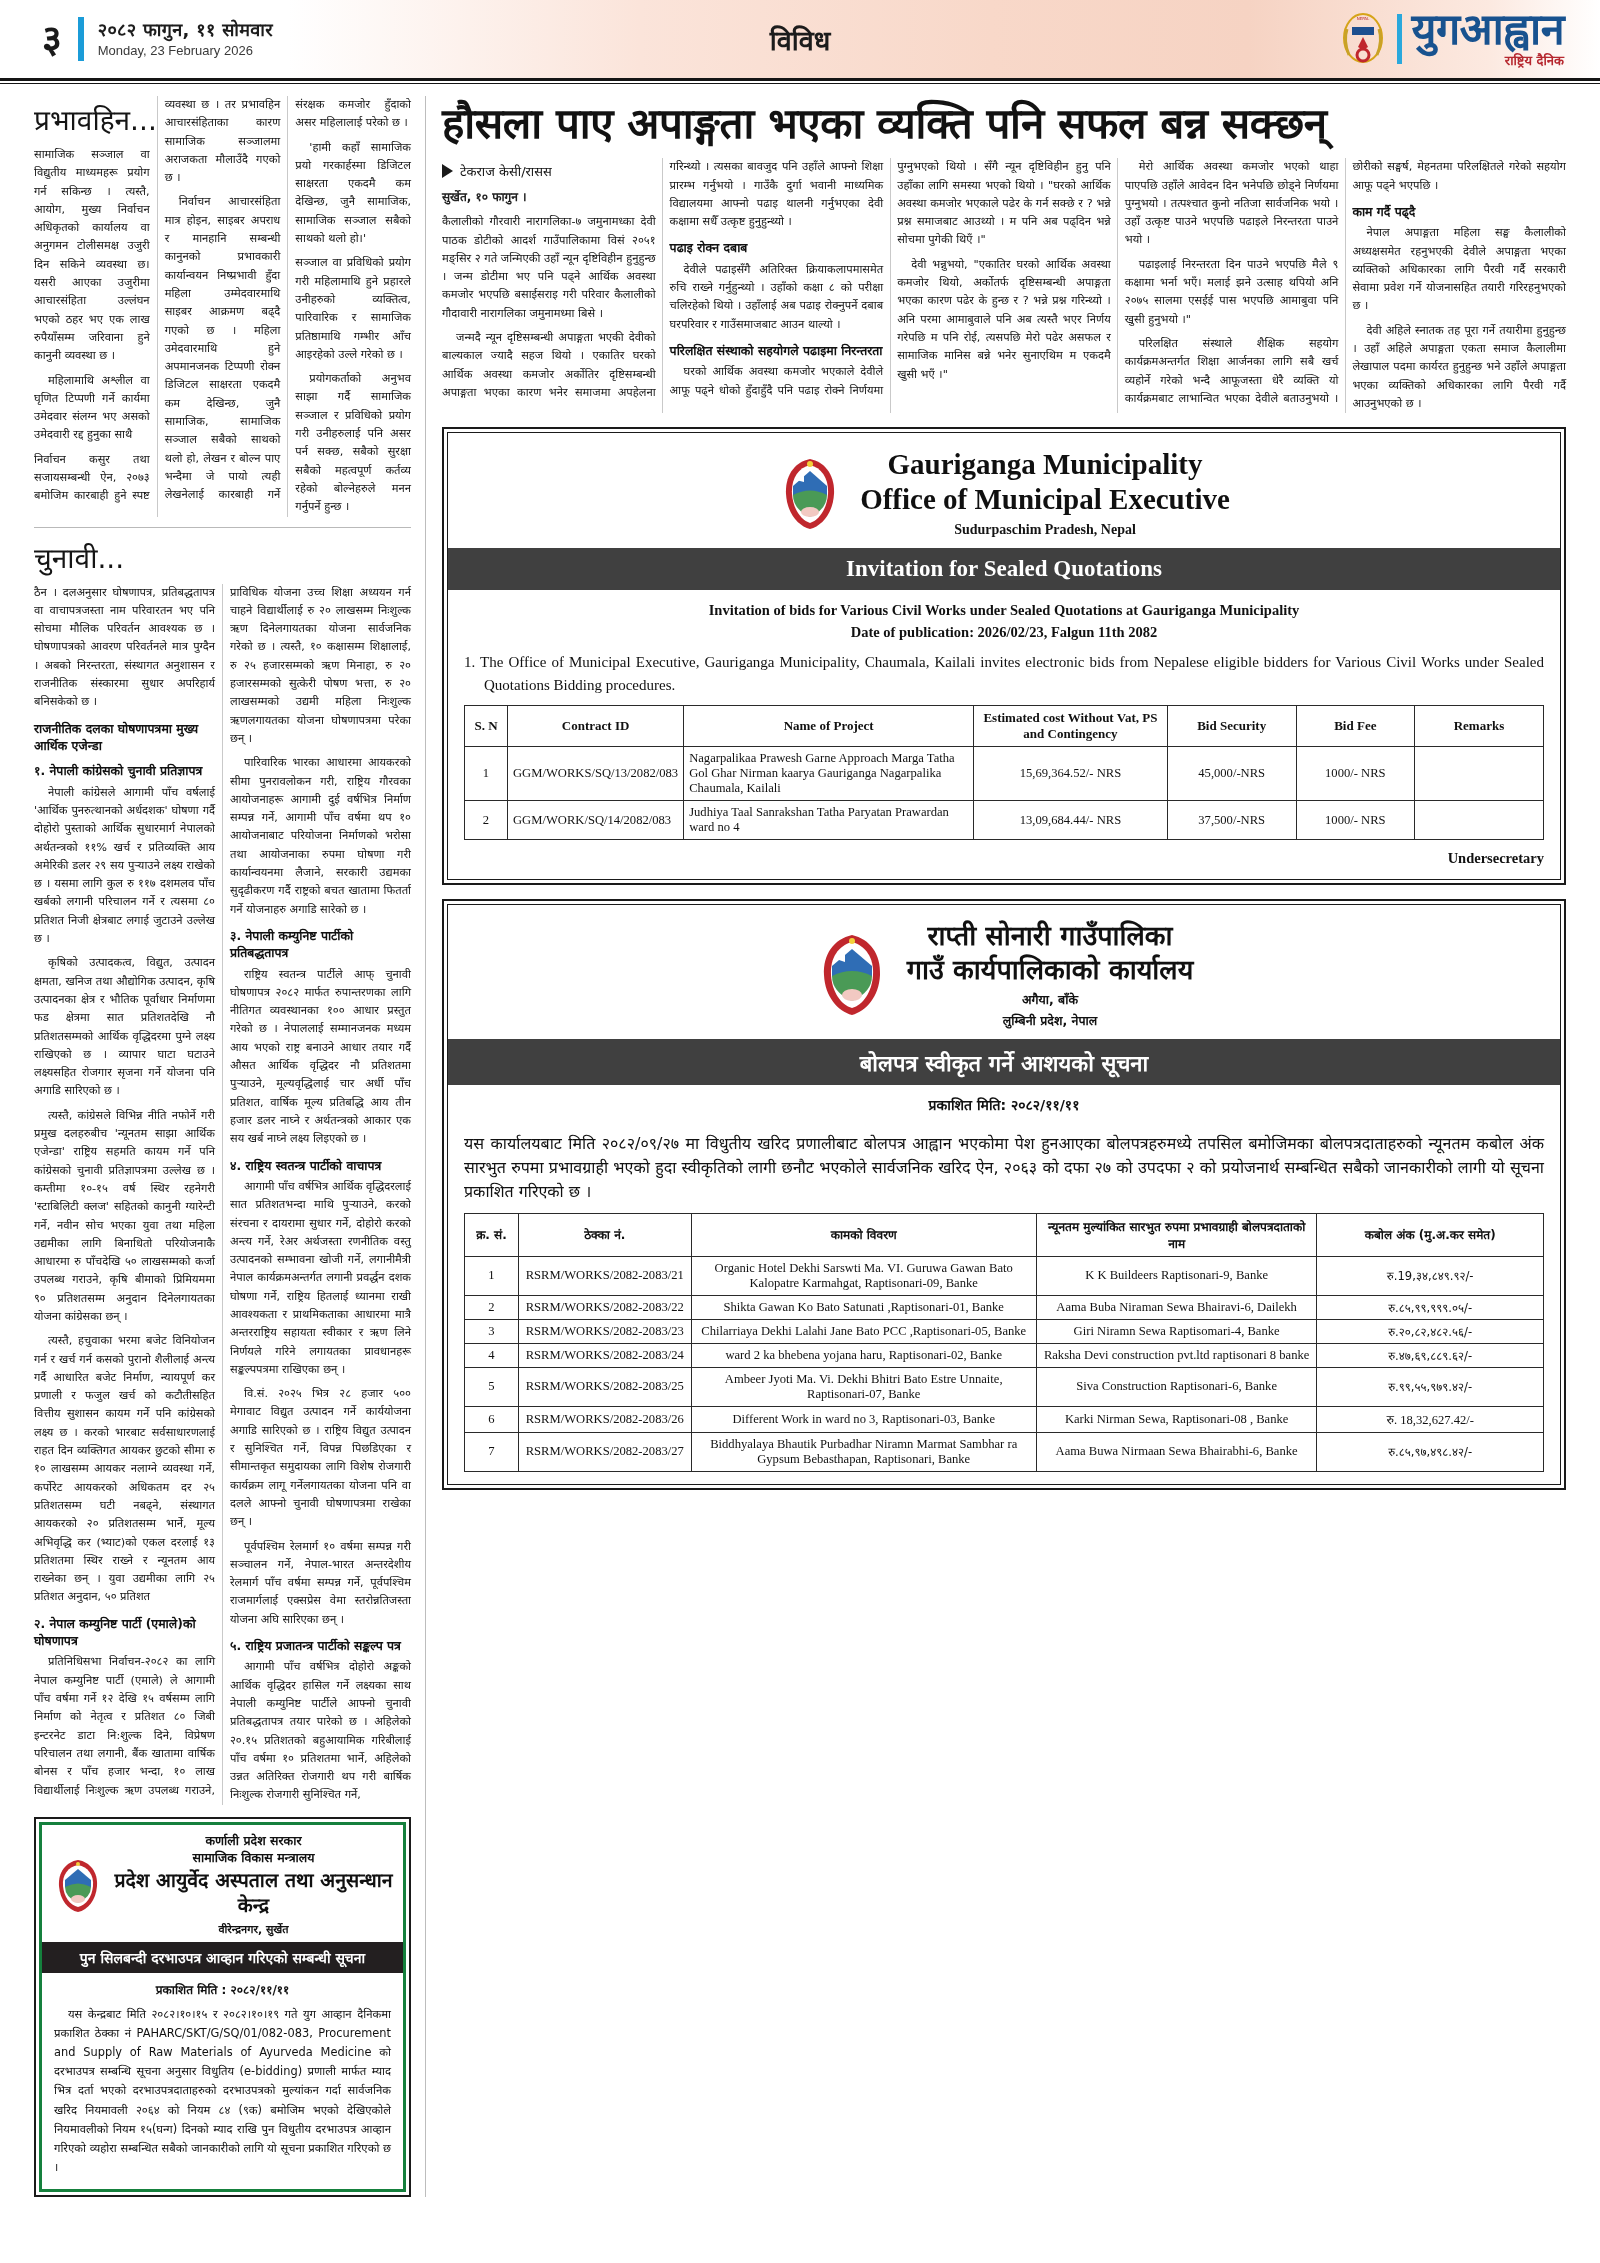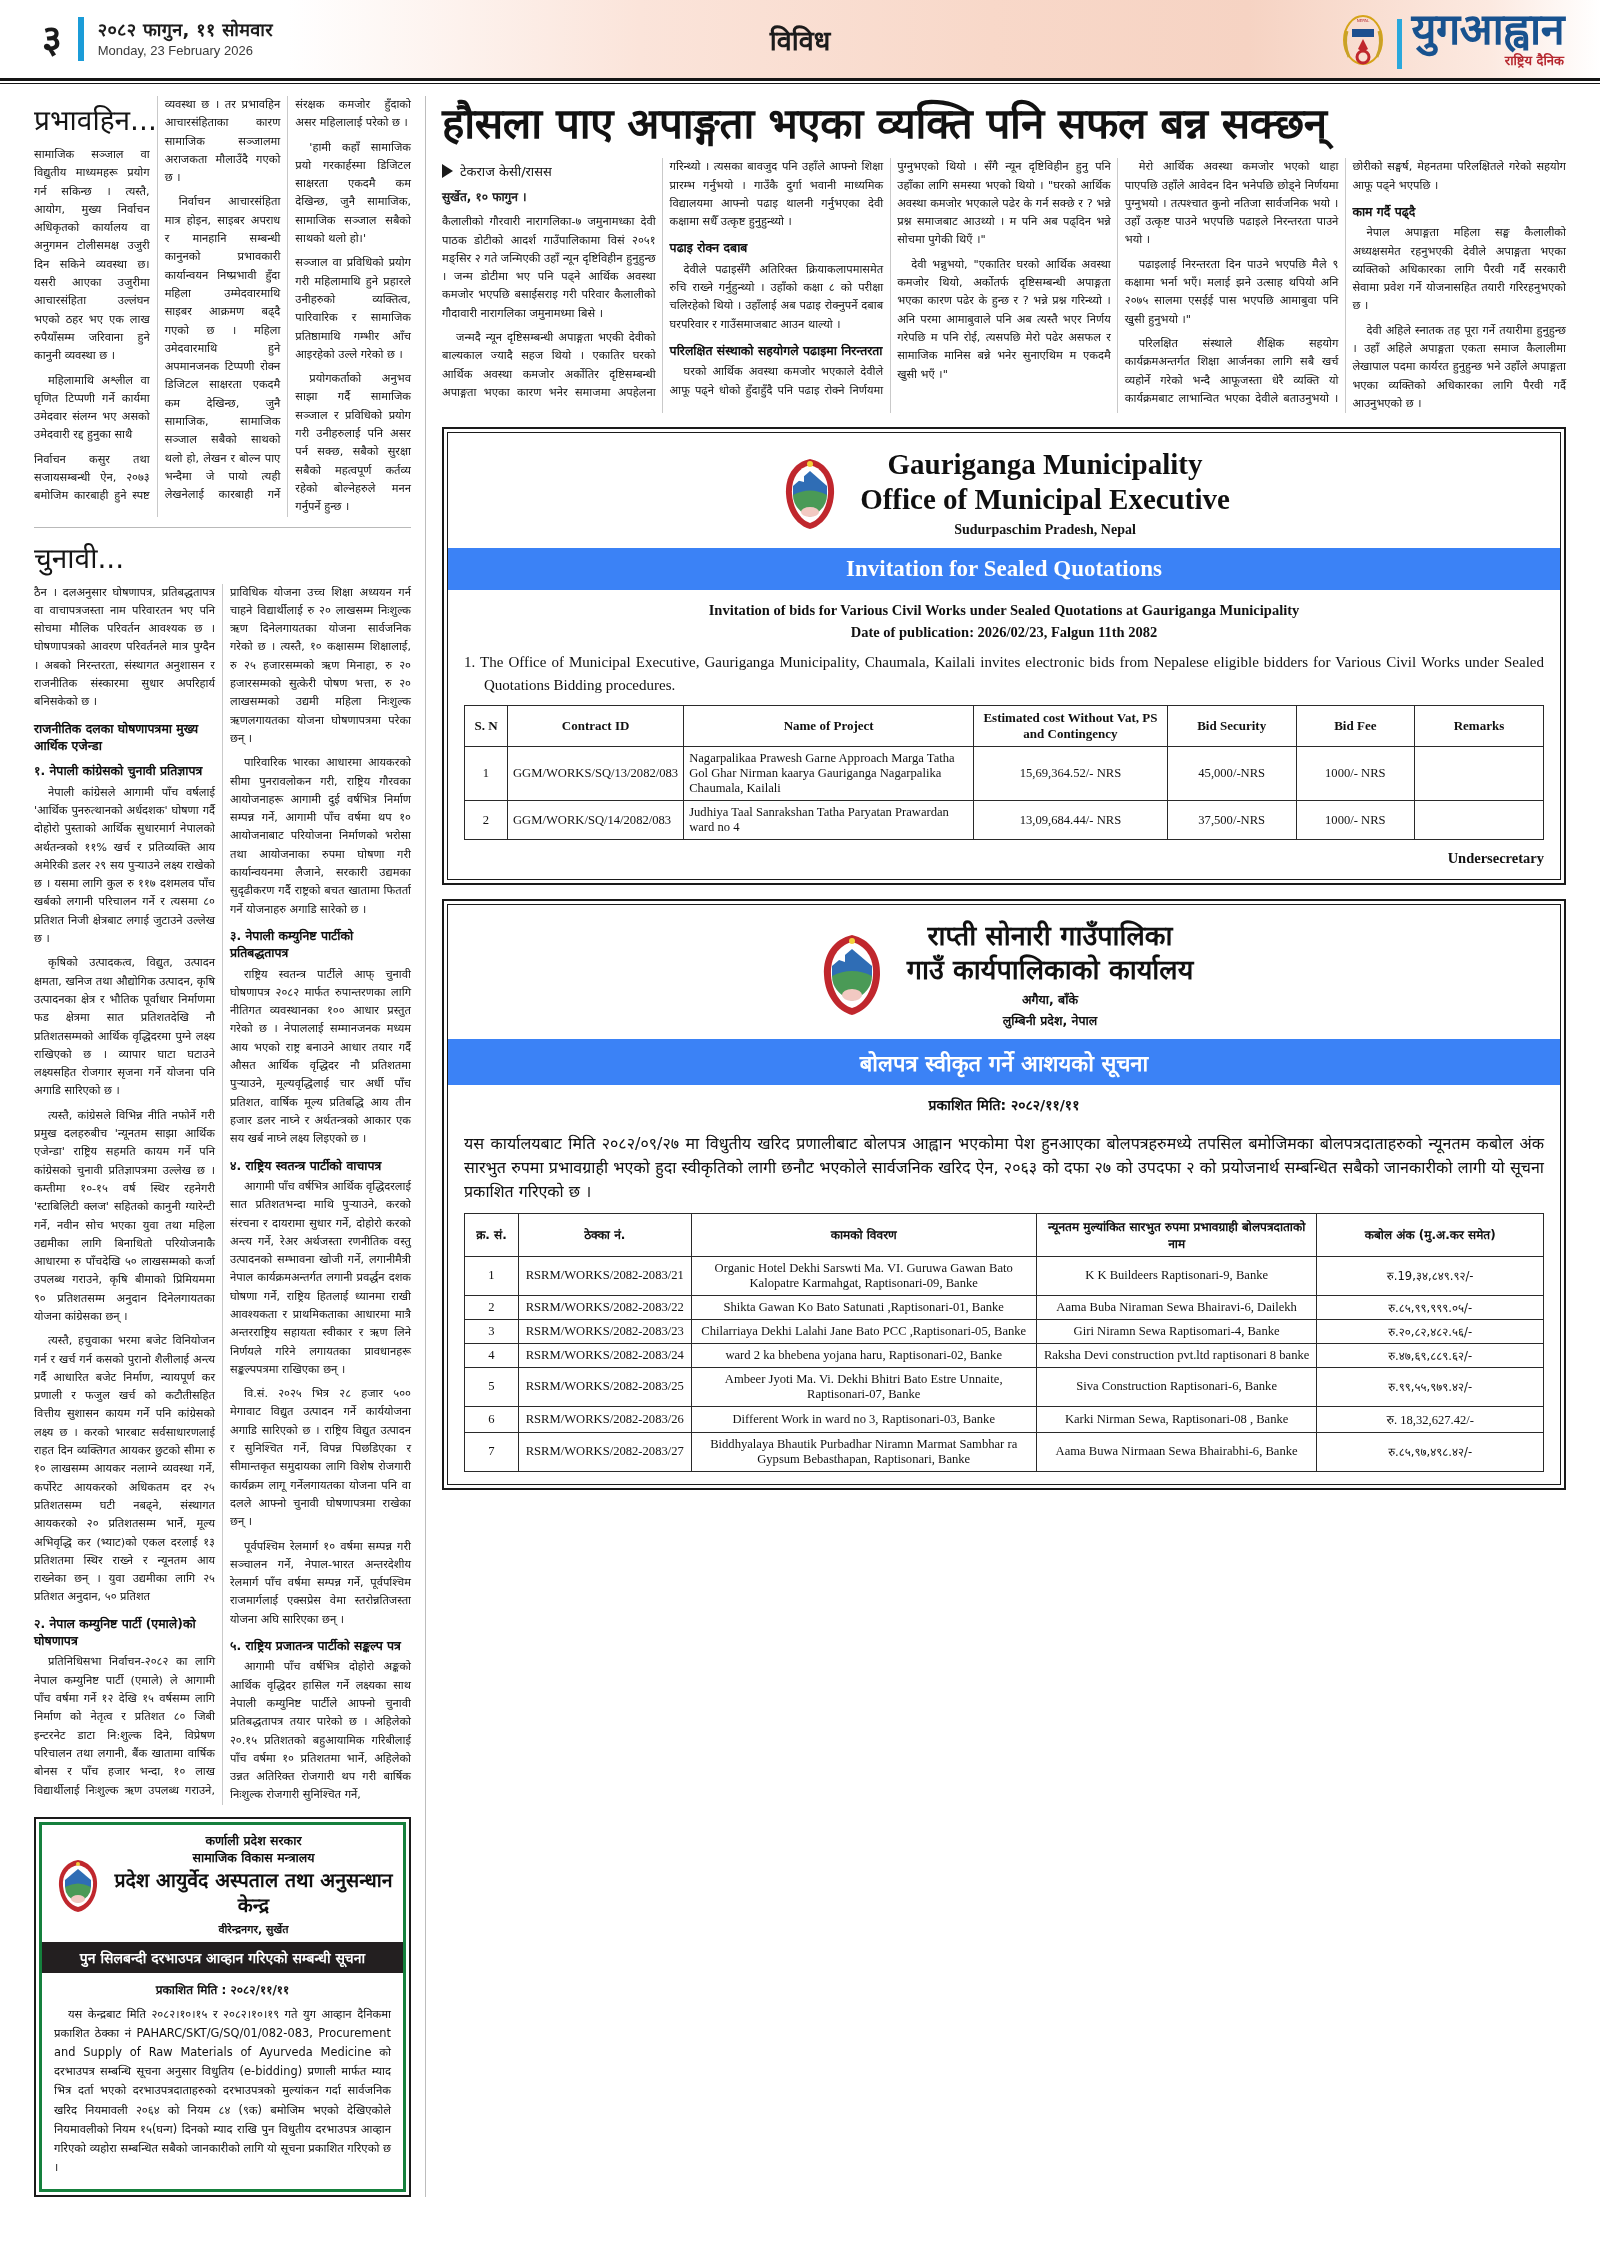--- a/index.html
+++ b/index.html
@@ -24,21 +24,21 @@
   }
   .mh-bar{ width:6px; height:44px; background:#1b9cd8; margin:0 14px 0 16px; }
   .mh-date{ line-height:1.25; }
   .mh-date .np{ font-family:"DejaVu Sans", sans-serif; font-size:18px; font-weight:bold; color:#1d1d1d; letter-spacing:.3px;}
   .mh-date .en{ font-family:"Liberation Sans", sans-serif; font-size:13px; color:#3a3a3a; margin-top:1px;}
   .mh-section{
     position:absolute; left:0; right:0; text-align:center;
     font-family:"DejaVu Sans", sans-serif;
     font-size:27px; font-weight:bold; color:#1c1c1c;
   }
-  .mh-right{ margin-left:auto; display:flex; align-items:flex-end; padding-right:36px; }
+  .mh-right{ margin-left:auto; display:flex; align-items:center; padding-right:36px; }
   .emblem-sm{ width:48px; height:56px; position:relative; margin-right:10px; }
   .mh-bar2{ width:5px; height:50px; background:#2aa8dc; margin-right:10px;}
   .brand{ display:flex; flex-direction:column; align-items:flex-end; }
   .brand-name{
     font-family:"DejaVu Sans", sans-serif; font-weight:bold;
     font-size:43px; color:#18528f; line-height:.95; letter-spacing:-.5px;
   }
   .brand-sub{
     font-family:"DejaVu Sans", sans-serif; font-weight:bold;
     font-size:13px; color:#b6282f; margin-top:2px;
@@ -99,21 +99,21 @@
   .emblem{ width:64px; height:76px; flex:0 0 64px; }
   .emblem.big{ width:74px; height:86px; flex:0 0 74px;}
   .nh-text{ text-align:center; }
   .nh-l1{ font-family:"Liberation Serif", serif; font-weight:bold; font-size:29px; line-height:1.2; color:#101010;}
   .nh-l2{ font-family:"Liberation Serif", serif; font-weight:bold; font-size:29px; line-height:1.2; color:#101010;}
   .nh-l3{ font-family:"Liberation Serif", serif; font-weight:bold; font-size:14px; margin-top:5px; color:#141414;}
   .nh-np1{ font-family:"DejaVu Sans", sans-serif; font-weight:bold; font-size:27px; line-height:1.25; color:#111;}
   .nh-np2{ font-family:"DejaVu Sans", sans-serif; font-weight:bold; font-size:27px; line-height:1.25; color:#111;}
   .nh-np3{ font-family:"DejaVu Sans", sans-serif; font-weight:bold; font-size:12.5px; margin-top:4px;}
   .notice-banner{
-    background:#3b82f6; color:#fff; text-align:center;
+    background:#404040; color:#fff; text-align:center;
     font-family:"Liberation Serif", serif; font-weight:bold; font-size:23px;
     padding:8px 4px;
   }
   .notice-banner.np{ font-family:"DejaVu Sans", sans-serif; font-size:22px; }
   .notice-body{ padding:10px 16px 12px 16px; }
   .nb-center{ text-align:center; font-family:"Liberation Serif", serif; font-weight:bold; font-size:14.5px; line-height:1.5;}
   .nb-center.np{ font-family:"DejaVu Sans", sans-serif; font-size:14px; }
   .nb-item{
     font-family:"Liberation Serif", serif; font-size:15px; line-height:1.5;
     margin-top:8px; text-align:justify;

